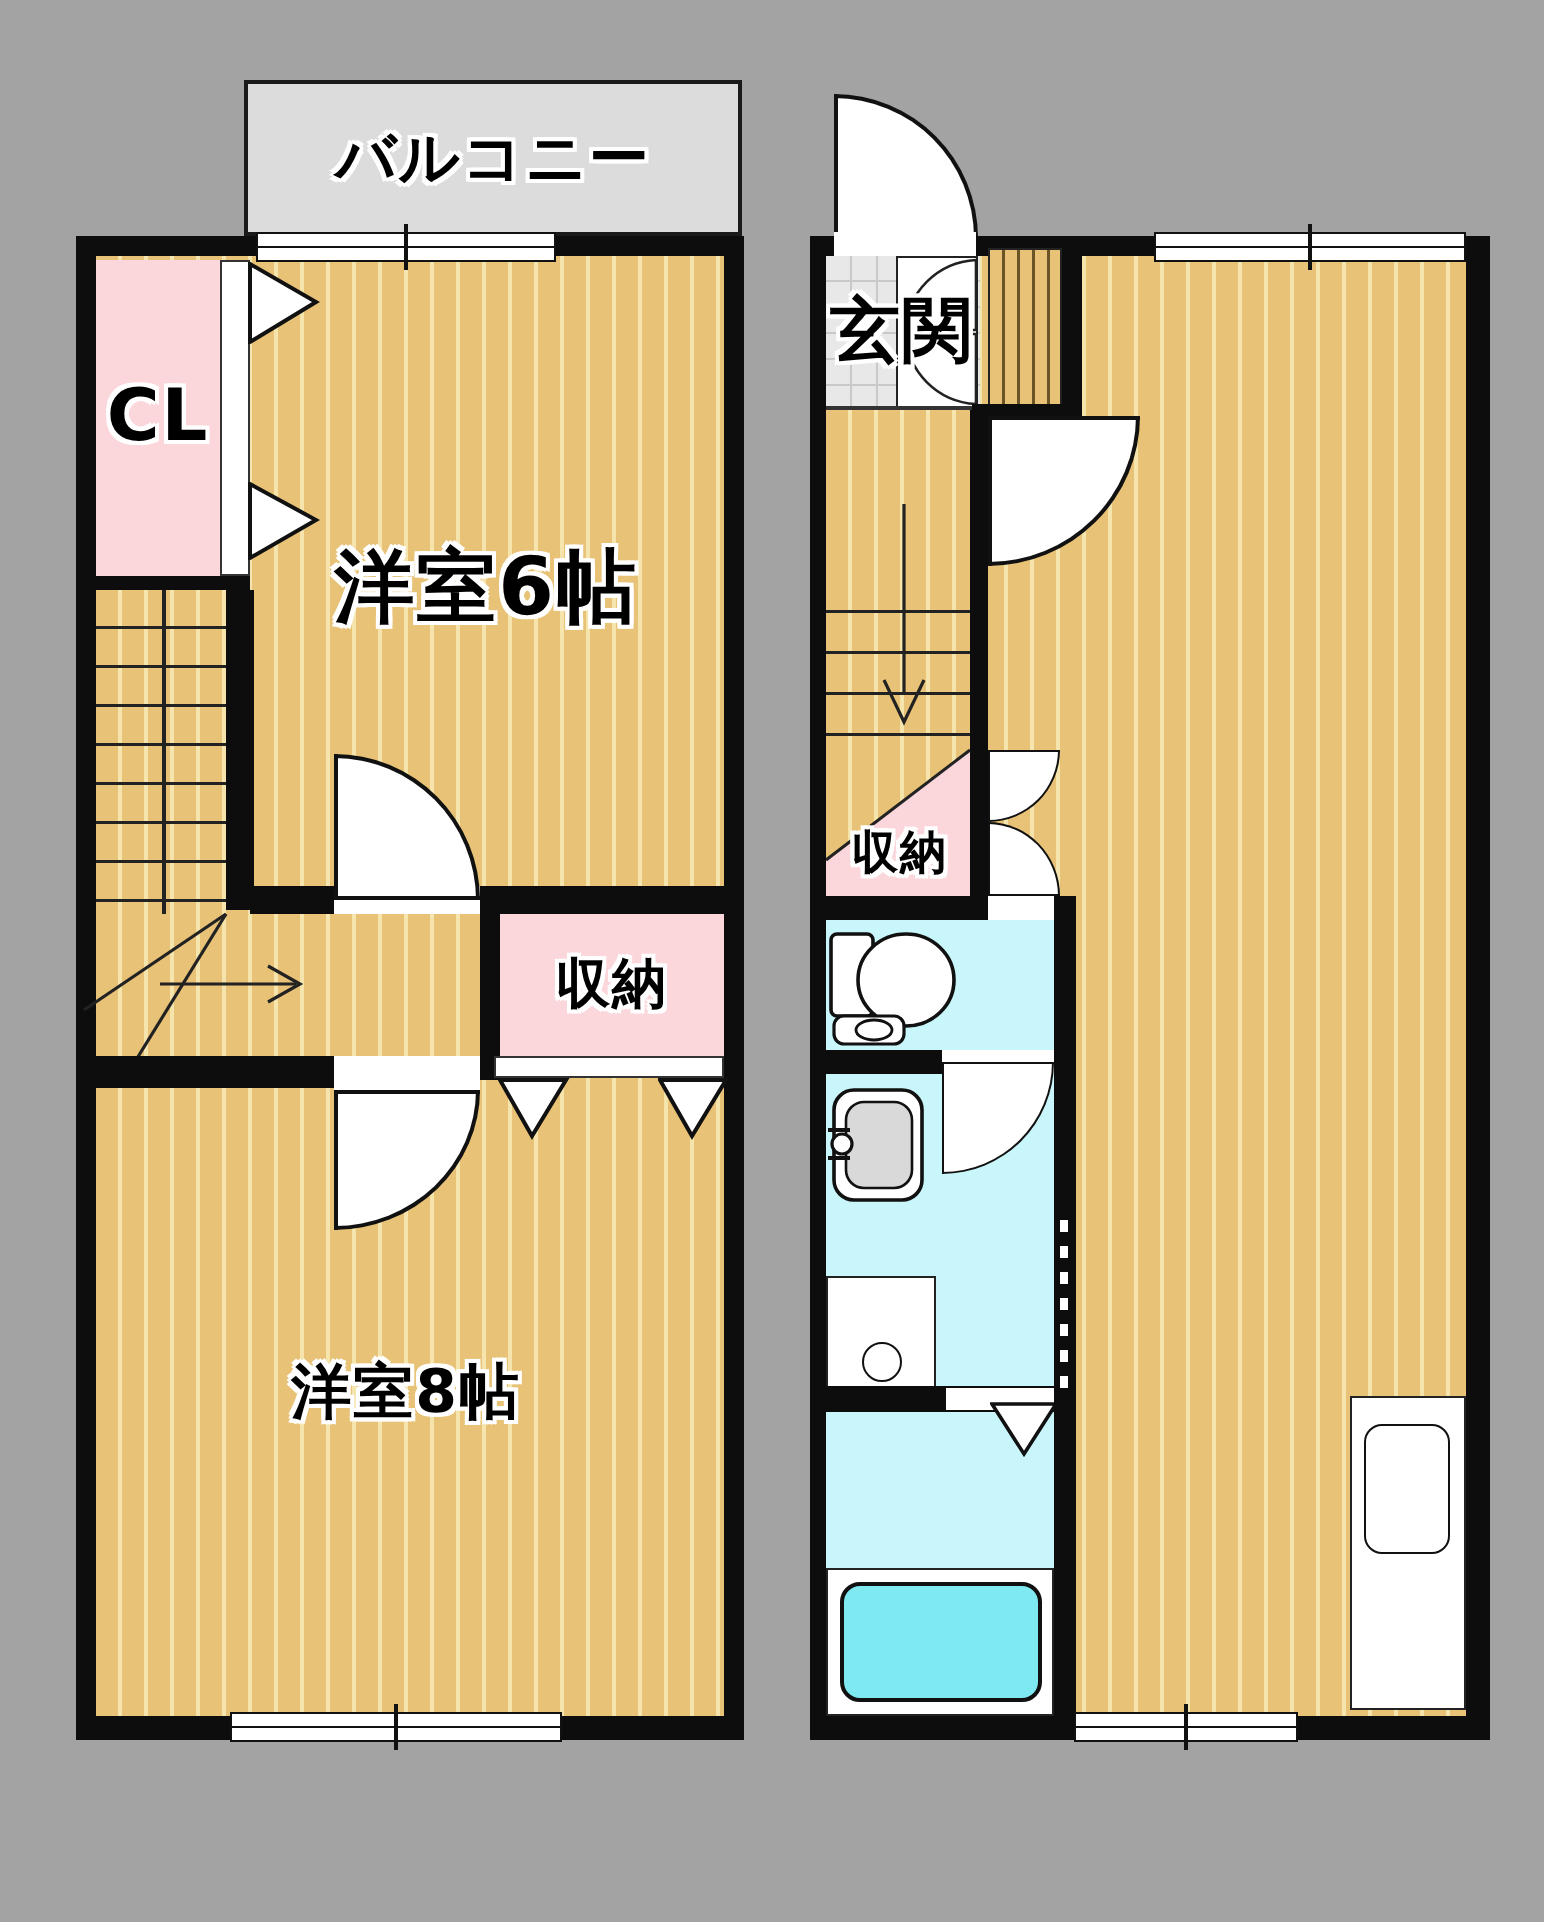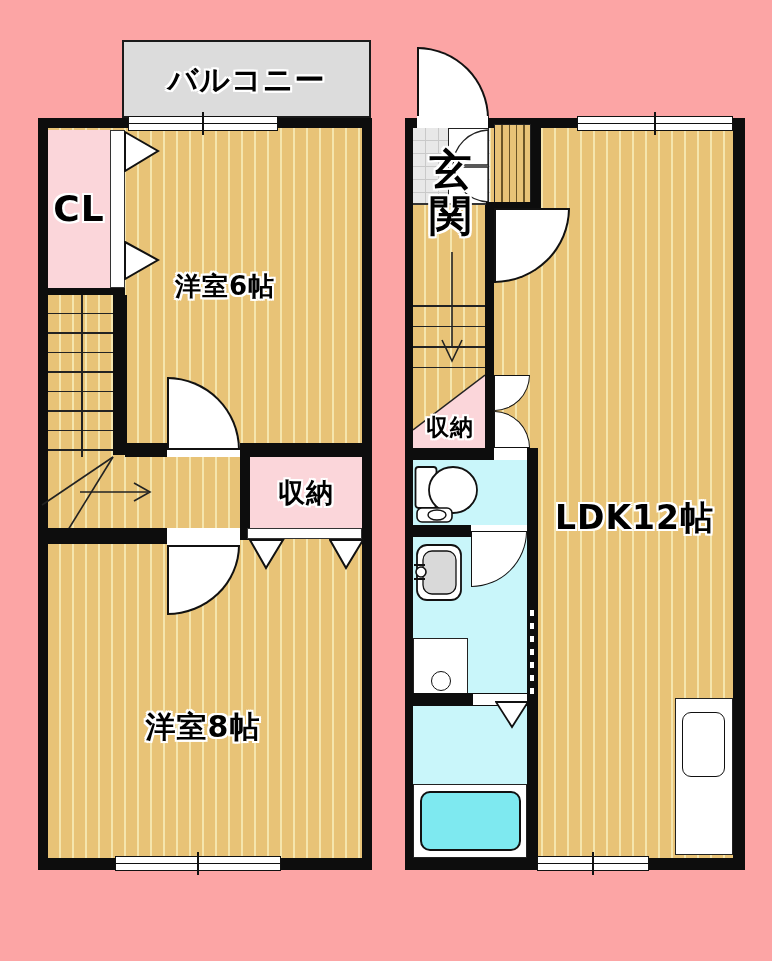--- a/index.html
+++ b/index.html
@@ -1,16 +1,16 @@
 <!DOCTYPE html>
 <html style="--wall: #0d0d0d; --floor: #e8c377; --floor-stripe: #f5e5ad; --pink: #fbd6da; --cyan: #c9f6fa; --tub: #7ee9f0; --balcony: #dcdcdc; --entrance: #e8e8e8;"><head>
 <meta charset="utf-8">
 <style>
   html,body{margin:0;padding:0;background:#fff;}
-  #canvas{position:relative;width:772px;height:961px;background:#fca5a5;overflow:hidden;
+  #canvas{position:relative;width:772px;height:961px;background:#a3a3a3;overflow:hidden;
           font-family:"DejaVu Sans","Liberation Sans",sans-serif;}
   .abs{position:absolute;box-sizing:border-box;}
   .wall{background:var(--wall,#0d0d0d);}
   .floor{background-color:var(--floor,#e8c377);
          background-image:repeating-linear-gradient(90deg,transparent 0 11px,var(--floor-stripe,#f5e5ad) 11px 13px);}
   .pink{background:var(--pink,#fbd6da);}
   .cyan{background:var(--cyan,#c9f6fa);}
   .gap{background:#fff;}
   .balcony{background:var(--balcony,#dcdcdc);border:2px solid #1a1a1a;
            display:flex;align-items:center;justify-content:center;}
@@ -98,22 +98,22 @@
   <div class="abs window" style="left:128px;top:116px;width:150px;height:15px;">
     <div class="wline"></div>
     <div class="wtick"></div>
   </div>
   <div class="abs window" style="left:115px;top:856px;width:166px;height:15px;">
     <div class="wline"></div>
     <div class="wtick"></div>
   </div>
 
   <div class="lbl" style="left:46px;top:189px;width:66px;font-size:36px;">CL</div>
-  <div class="lbl" style="left:125px;top:272px;width:200px;font-size:26px;">洋室6帖</div>
-  <div class="lbl" style="left:103px;top:680px;width:200px;font-size:30px;margin-top:30px;">洋室8帖</div>
+  <div class="lbl" style="left:143px;top:272px;width:200px;font-size:40px;">洋室6帖</div>
+  <div class="lbl" style="left:103px;top:680px;width:200px;font-size:30px;">洋室8帖</div>
 
   <div class="abs door tr-round" style="left:417px;top:47px;width:72px;height:72px;"></div>
 
   <div class="abs wall" style="left:405px;top:118px;width:340px;height:752px;"></div>
   <div class="abs floor" style="left:413px;top:128px;width:320px;height:730px;"></div>
   <div class="abs gap" style="left:417px;top:116px;width:71px;height:14px;"></div>
 
   <div class="abs tiles" style="left:413px;top:128px;width:77px;height:76px;"></div>
   <svg class="abs" style="left:448px;top:128px;" width="41" height="76" viewBox="0 0 41 76">
     <rect x="0.5" y="0.5" width="40" height="75" fill="#fff" stroke="#222" stroke-width="1"></rect>
@@ -185,16 +185,15 @@
 
   <div class="abs window" style="left:577px;top:116px;width:156px;height:15px;">
     <div class="wline"></div>
     <div class="wtick"></div>
   </div>
   <div class="abs window" style="left:537px;top:856px;width:112px;height:15px;">
     <div class="wline"></div>
     <div class="wtick"></div>
   </div>
 
-  <div class="lbl" style="left:411px;top:147px;width:80px;font-size:42px;">玄関</div>
-  <div class="lbl" style="left:532px;top:500px;width:205px;font-size:33px;">LDK12帖</div>
+  <div class="lbl" style="left:411px;top:147px;width:80px;font-size:35px;">玄関</div>
 
 </div>
 
 </body></html>

